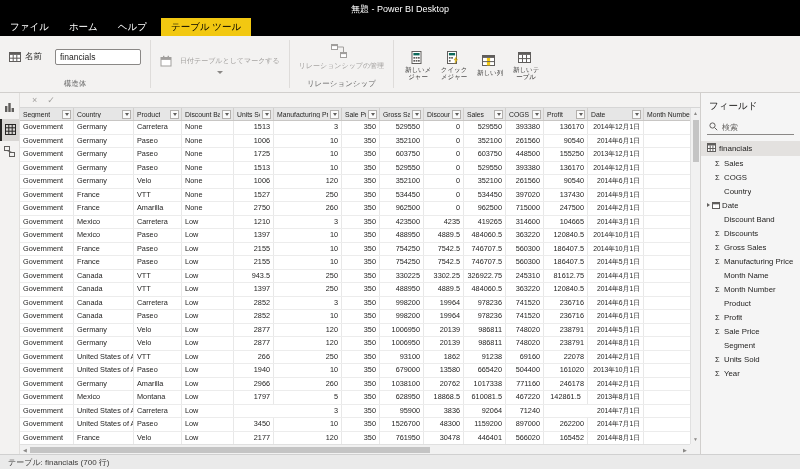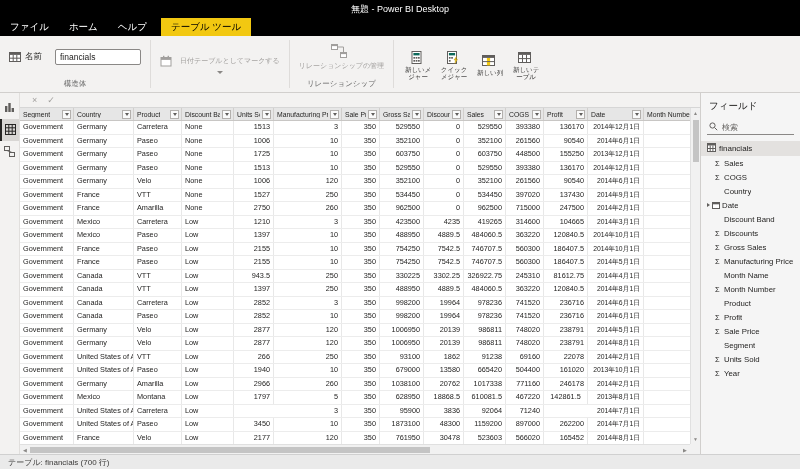--- a/index.html
+++ b/index.html
@@ -681,39 +681,39 @@
                 <div class="td" style="width: 70px; text-align: right;">7</div>
               </div>
               <div class="tr">
                 <div class="td" style="width: 54px; text-align: left;">Government</div>
                 <div class="td" style="width: 60px; text-align: left;">United States of America</div>
                 <div class="td" style="width: 48px; text-align: left;">Paseo</div>
                 <div class="td" style="width: 52px; text-align: left;">Low</div>
                 <div class="td" style="width: 40px; text-align: right;">3450</div>
                 <div class="td" style="width: 68px; text-align: right;">10</div>
                 <div class="td" style="width: 38px; text-align: right;">350</div>
-                <div class="td" style="width: 44px; text-align: right;">1873100</div>
+                <div class="td" style="width: 44px; text-align: right;">1526700</div>
                 <div class="td" style="width: 40px; text-align: right;">48300</div>
                 <div class="td" style="width: 42px; text-align: right;">1159200</div>
                 <div class="td" style="width: 38px; text-align: right;">897000</div>
                 <div class="td" style="width: 44px; text-align: right;">262200</div>
                 <div class="td date-cell" style="width: 56px; text-align: right;">2014年7月1日</div>
                 <div class="td" style="width: 70px; text-align: right;">7</div>
               </div>
               <div class="tr">
                 <div class="td" style="width: 54px; text-align: left;">Government</div>
                 <div class="td" style="width: 60px; text-align: left;">France</div>
                 <div class="td" style="width: 48px; text-align: left;">Velo</div>
                 <div class="td" style="width: 52px; text-align: left;">Low</div>
                 <div class="td" style="width: 40px; text-align: right;">2177</div>
                 <div class="td" style="width: 68px; text-align: right;">120</div>
                 <div class="td" style="width: 38px; text-align: right;">350</div>
                 <div class="td" style="width: 44px; text-align: right;">761950</div>
                 <div class="td" style="width: 40px; text-align: right;">30478</div>
-                <div class="td" style="width: 42px; text-align: right;">523603</div>
+                <div class="td" style="width: 42px; text-align: right;">446401</div>
                 <div class="td" style="width: 38px; text-align: right;">566020</div>
                 <div class="td" style="width: 44px; text-align: right;">165452</div>
                 <div class="td date-cell" style="width: 56px; text-align: right;">2014年8月1日</div>
                 <div class="td" style="width: 70px; text-align: right;">8</div>
               </div>
             </div>
         </div>
         <div class="vscroll">
           <div class="vs-arrow">▲</div>
           <div class="vs-thumb"></div>

